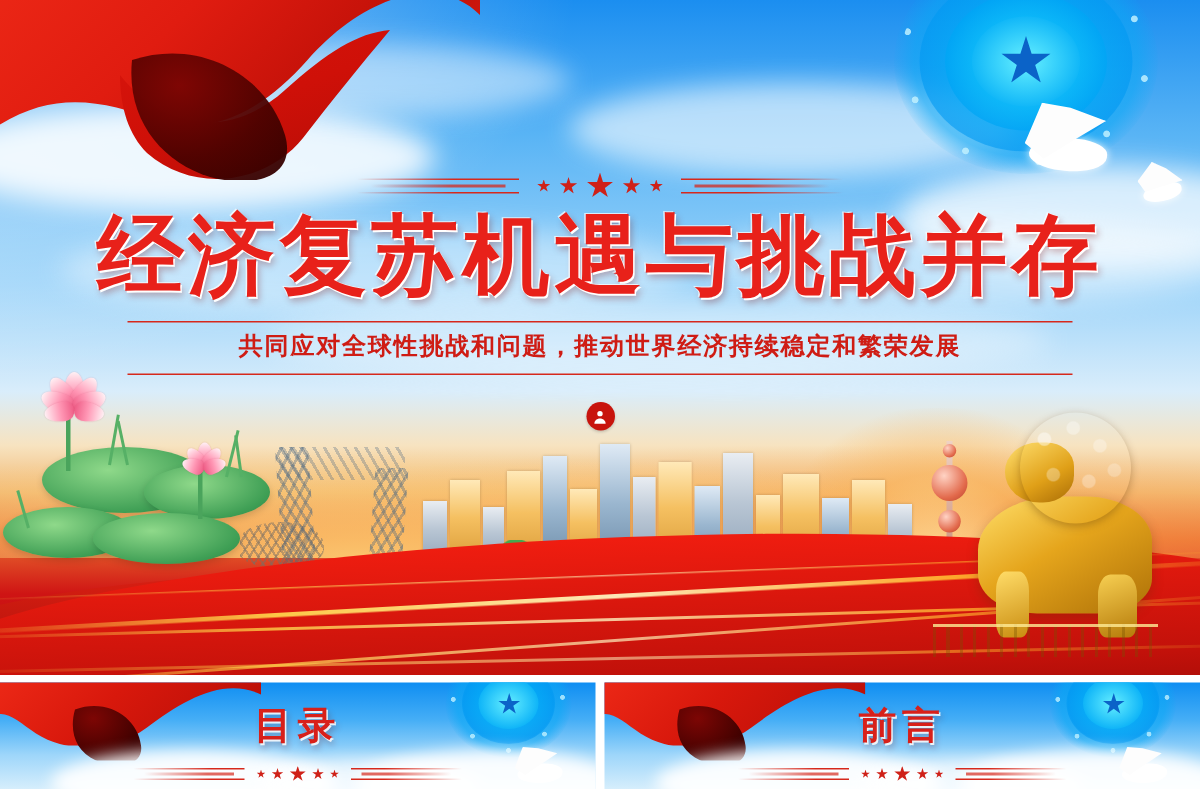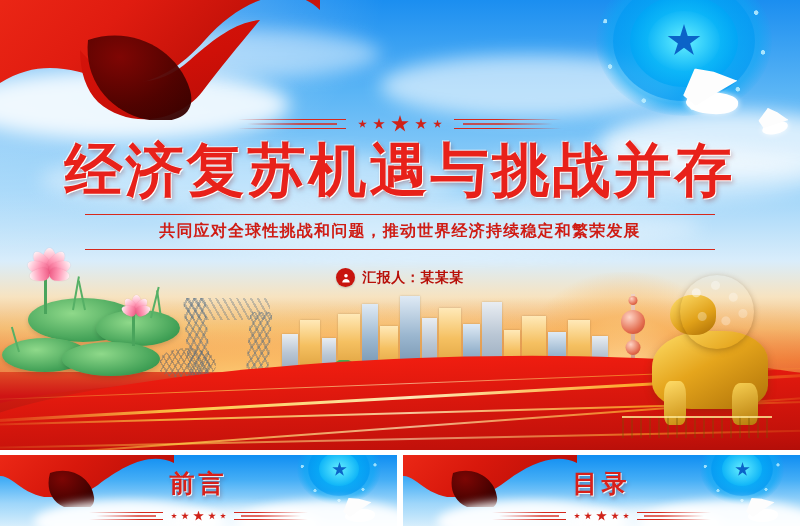--- a/index.html
+++ b/index.html
@@ -406,21 +406,20 @@
     </div>
 
     <div class="meta">
       <div class="item">
         <span class="badge">
           <svg width="12" height="12" viewBox="0 0 24 24" aria-hidden="true">
             <circle cx="12" cy="7.5" r="3.6" fill="#ffffff"></circle>
             <path d="M4.5 21c0-4.2 3.4-7 7.5-7s7.5 2.8 7.5 7z" fill="#ffffff"></path>
           </svg>
         </span>
-        <span class="txt">汇报人：某某某</span>
       </div>
     </div>
 
     <div class="warmglow"></div>
     <div class="sunarc"></div>
 
     <div class="lotus">
       <div class="pad p1"></div>
       <div class="pad p2"></div>
       <div class="pad p3"></div>
@@ -516,21 +515,21 @@
         <div class="pdots"></div>
         <div class="pstar"></div>
       </div>
       <div class="pcloud pc1"></div>
       <div class="pcloud pc2"></div>
       <div class="pcloud pc3"></div>
       <div class="pdove">
         <div class="body"></div>
         <div class="wing"></div>
       </div>
-      <div class="plabel">前言</div>
+      <div class="plabel">目录</div>
       <div class="pdeco">
         <div class="lines left">
             <i></i>
             <i></i>
             <i></i>
           </div>
         <div class="stars">
           <span class="st ps-sm"></span>
           <span class="st ps-md"></span>
           <span class="st ps-lg"></span>
@@ -555,21 +554,21 @@
         <div class="pdots"></div>
         <div class="pstar"></div>
       </div>
       <div class="pcloud pc1"></div>
       <div class="pcloud pc2"></div>
       <div class="pcloud pc3"></div>
       <div class="pdove">
         <div class="body"></div>
         <div class="wing"></div>
       </div>
-      <div class="plabel">目录</div>
+      <div class="plabel">前言</div>
       <div class="pdeco">
         <div class="lines left">
             <i></i>
             <i></i>
             <i></i>
           </div>
         <div class="stars">
           <span class="st ps-sm"></span>
           <span class="st ps-md"></span>
           <span class="st ps-lg"></span>

